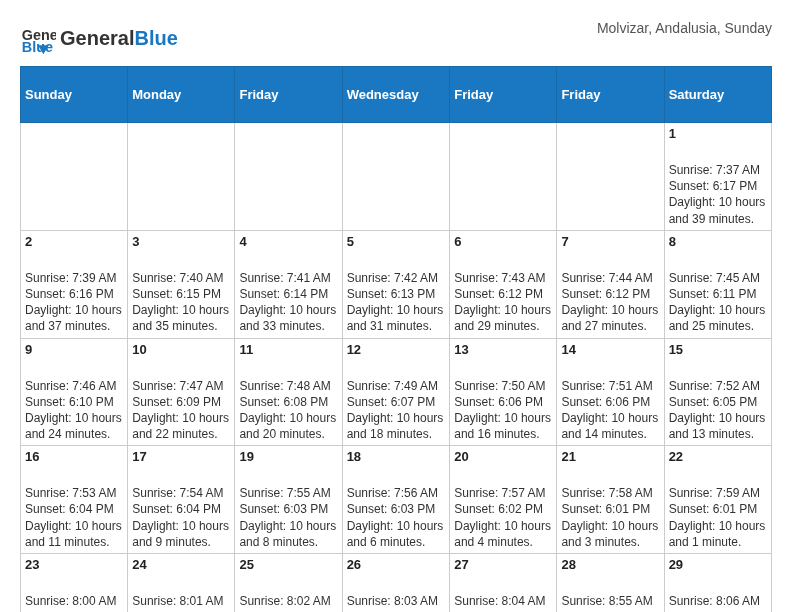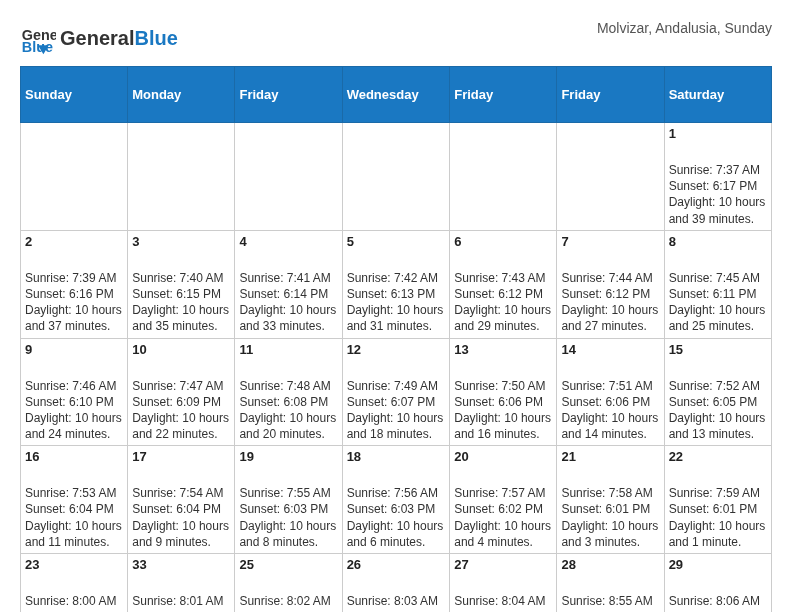--- a/index.html
+++ b/index.html
@@ -283,21 +283,21 @@
       </tr>
       <tr>
         <td>
           <span class="day-number">23</span>
           <div class="day-info">Sunrise: 8:00 AM
 Sunset: 6:00 PM
 Daylight: 10 hours
 and 0 minutes.</div>
         </td>
         <td>
-          <span class="day-number">33</span>
+          <span class="day-number">24</span>
           <div class="day-info">Sunrise: 8:01 AM
 Sunset: 6:00 PM
 Daylight: 9 hours
 and 58 minutes.</div>
         </td>
         <td>
           <span class="day-number">25</span>
           <div class="day-info">Sunrise: 8:02 AM
 Sunset: 6:00 PM
 Daylight: 9 hours

